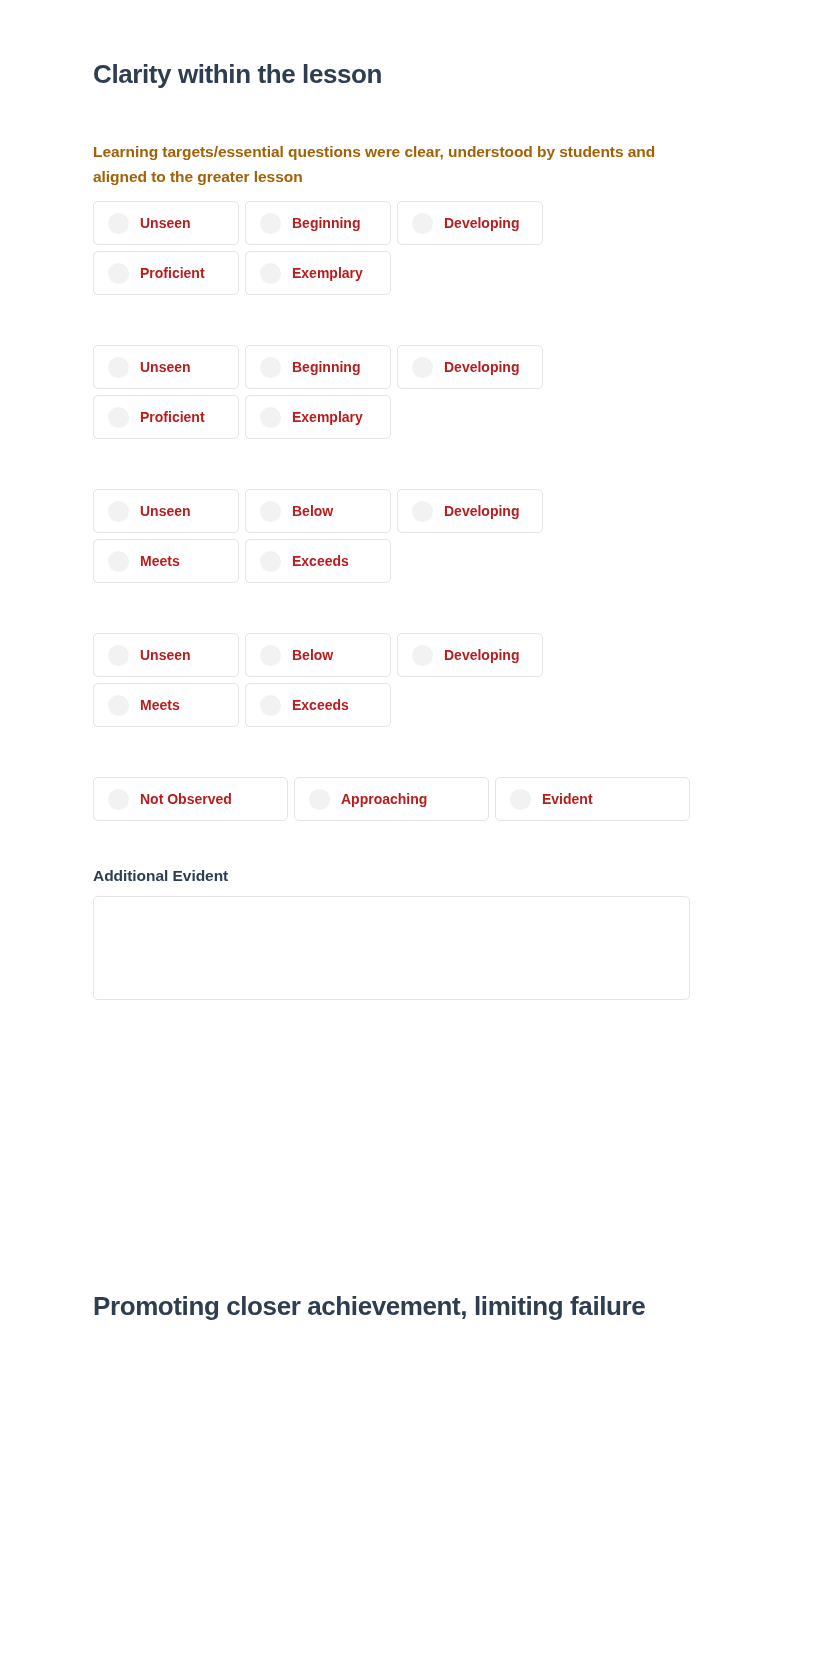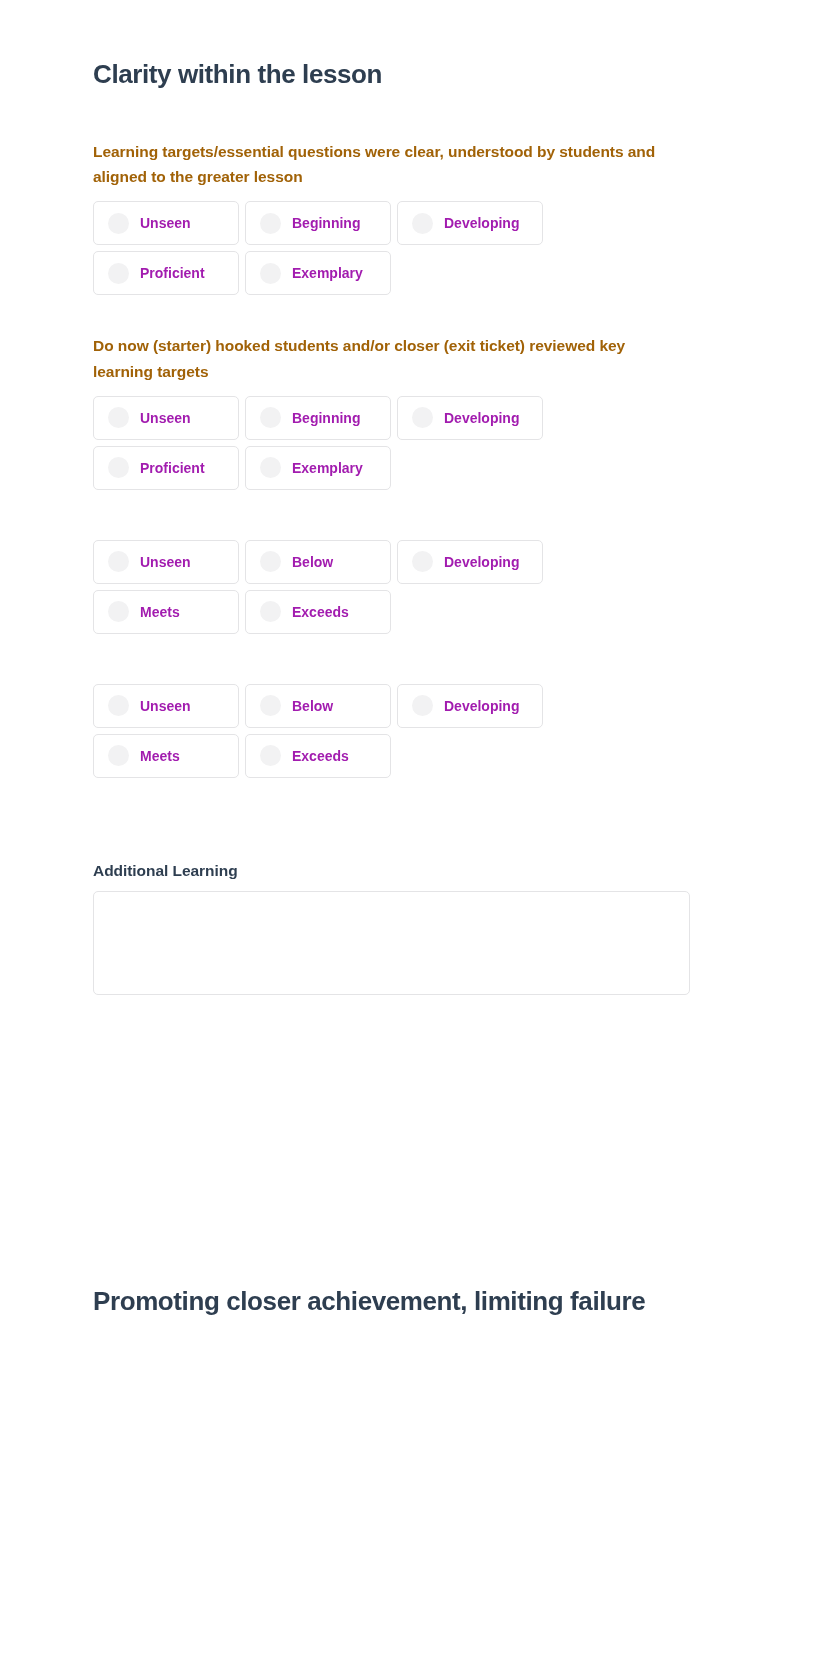--- a/index.html
+++ b/index.html
@@ -80,21 +80,21 @@
     height: 21px;
     border-radius: 50%;
     background: #f2f2f3;
     flex: 0 0 auto;
     margin-right: 11px;
   }
 
   .option-label {
     font-size: 14px;
     font-weight: 600;
-    color: #a21caf;
+    color: #b91c1c;
     line-height: 1;
     white-space: nowrap;
   }
 
   
   .comments-block { padding-top: 46px; }
 
   .comments-label {
     font-size: 15.5px;
     font-weight: 700;
@@ -148,21 +148,20 @@
               <span class="radio-dot"></span>
               <span class="option-label">Proficient</span>
             </div>
             <div class="option" role="radio" aria-checked="false">
               <span class="radio-dot"></span>
               <span class="option-label">Exemplary</span>
             </div>
           </div>
         </div>
         <div class="question-group">
-          <div class="question-label">Do now (starter) hooked students and/or closer (exit ticket) reviewed key learning targets</div>
           <div class="options cols4" role="radiogroup">
             <div class="option" role="radio" aria-checked="false">
               <span class="radio-dot"></span>
               <span class="option-label">Unseen</span>
             </div>
             <div class="option" role="radio" aria-checked="false">
               <span class="radio-dot"></span>
               <span class="option-label">Beginning</span>
             </div>
             <div class="option" role="radio" aria-checked="false">
@@ -221,25 +220,39 @@
               <span class="radio-dot"></span>
               <span class="option-label">Meets</span>
             </div>
             <div class="option" role="radio" aria-checked="false">
               <span class="radio-dot"></span>
               <span class="option-label">Exceeds</span>
             </div>
           </div>
         </div>
         <div class="question-group">
+          <div class="options cols3" role="radiogroup">
+            <div class="option" role="radio" aria-checked="false">
+              <span class="radio-dot"></span>
+              <span class="option-label">Not Observed</span>
+            </div>
+            <div class="option" role="radio" aria-checked="false">
+              <span class="radio-dot"></span>
+              <span class="option-label">Approaching</span>
+            </div>
+            <div class="option" role="radio" aria-checked="false">
+              <span class="radio-dot"></span>
+              <span class="option-label">Evident</span>
+            </div>
+          </div>
         </div>
       </div>
 
     <div class="comments-block">
-      <div class="comments-label">Additional Learning</div>
+      <div class="comments-label">Additional Evident</div>
       <textarea class="comments-box" placeholder="" style=""></textarea>
     </div>
 
     <div class="spacer-bottom"></div>
 
     <h1 class="section-title">Promoting closer achievement, limiting failure</h1>
 
   </div>
 </div>
 

